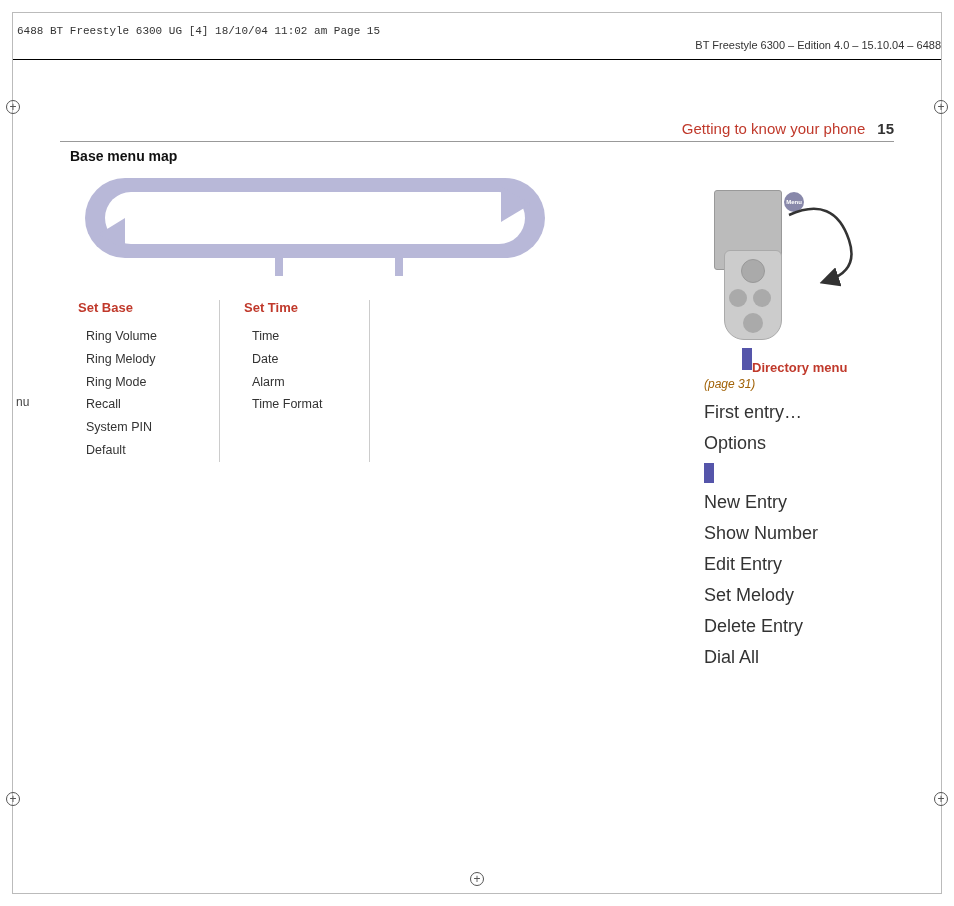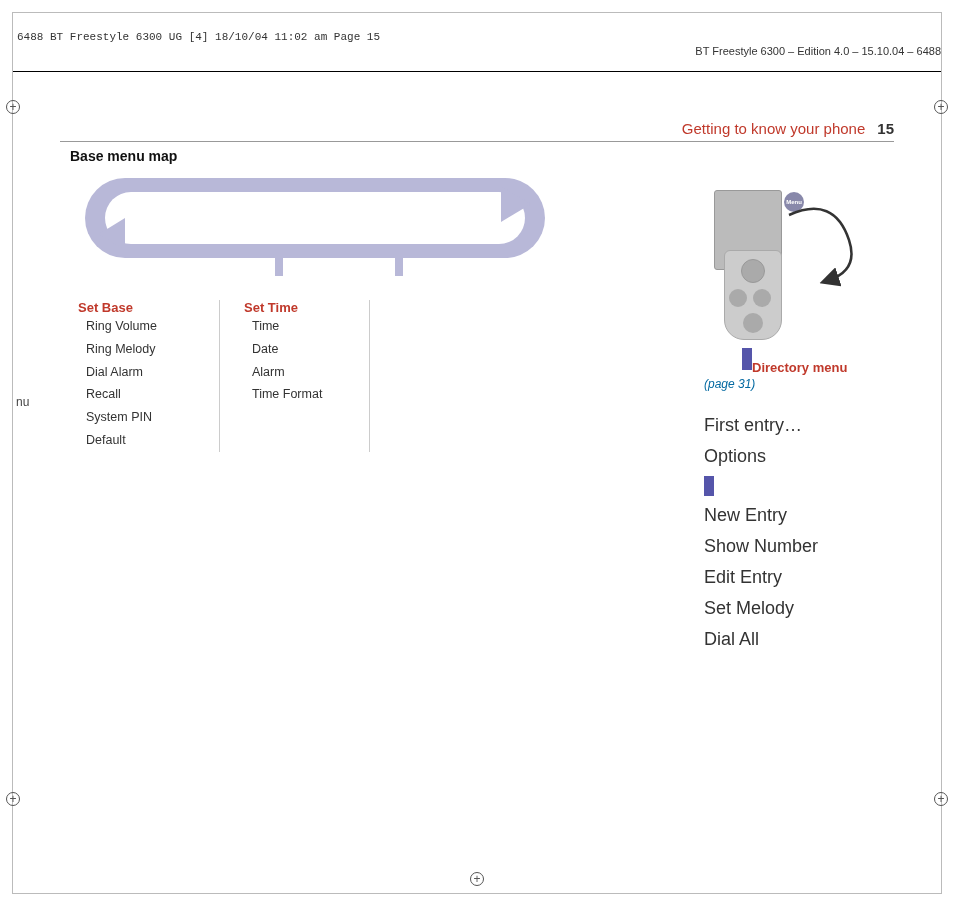--- a/index.html
+++ b/index.html
@@ -21,21 +21,21 @@
       border: 1px solid #bbb;
       pointer-events: none;
     }
 
     
     .header-top {
       position: absolute;
       top: 12px;
       left: 13px;
       right: 13px;
-      height: 60px;
+      height: 48px;
       border-bottom: 1px solid #000;
       display: flex;
       flex-direction: column;
       justify-content: center;
     }
     .header-file {
       font-family: 'Courier New', monospace;
       font-size: 11px;
       color: #333;
       text-align: left;
@@ -151,21 +151,21 @@
       margin-right: 0;
     }
     .menu-col:last-child {
       border-right: none;
     }
 
     .col-title {
       color: #c0392b;
       font-weight: bold;
       font-size: 13px;
-      margin-bottom: 0;
+      margin-bottom: 10px;
       padding-left: 8px;
     }
     .col-item {
       font-size: 12.5px;
       color: #333;
       padding: 2px 0 2px 8px;
       line-height: 1.5;
       margin-left: 8px;
     }
 
@@ -233,24 +233,24 @@
       width: 200px;
     }
     .dir-title {
       color: #c0392b;
       font-weight: bold;
       font-size: 13px;
       margin-bottom: 2px;
       margin-left: 48px;
     }
     .dir-subtitle {
-      color: #0369a1;
+      color: #a16207;
       font-style: italic;
       font-size: 12px;
-      margin-bottom: 19px;
+      margin-bottom: 6px;
     }
     .dir-item {
       font-size: 18px;
       color: #333;
       padding: 2px 0;
       line-height: 1.5;
     }
 
     
     .dir-indicator {
@@ -383,21 +383,21 @@
     <div style="position:absolute; bottom:-10px; left:28px; width:10px; height:22px; background:#5555aa;"></div>
   </div>
 </div>
 
 <div class="menu-columns">
 
   <div class="menu-col" style="padding-right:16px; border-right:1px solid #ccc;">
     <div class="col-title">Set Base</div>
     <div class="col-item">Ring Volume</div>
     <div class="col-item">Ring Melody</div>
-    <div class="col-item">Dial Alarm</div>
+    <div class="col-item">Ring Mode</div>
     <div class="col-item">Recall</div>
     <div class="col-item">System PIN</div>
     <div class="col-item">Default</div>
   </div>
 
   <div class="menu-col" style="padding-left:16px; padding-right:16px; border-right:1px solid #ccc;">
     <div class="col-title">Set Time</div>
     <div class="col-item">Time</div>
     <div class="col-item">Date</div>
     <div class="col-item">Alarm</div>
@@ -409,14 +409,15 @@
   <div class="dir-title">Directory menu</div>
   <div class="dir-subtitle">(page 31)</div>
   <div class="dir-item">First entry…</div>
   <div class="dir-item">Options</div>
 
   <div class="dir-indicator"></div>
   <div class="dir-item">New Entry</div>
   <div class="dir-item">Show Number</div>
   <div class="dir-item">Edit Entry</div>
   <div class="dir-item">Set Melody</div>
+  <div class="dir-item">Delete Entry</div>
   <div class="dir-item">Dial All</div>
 </div>
 
 </body></html>

